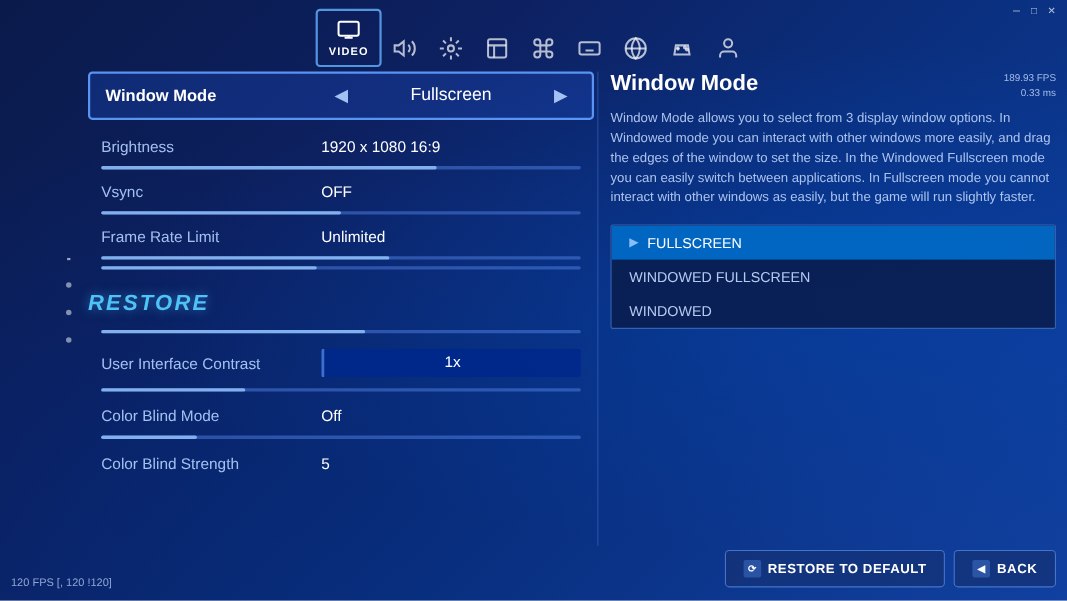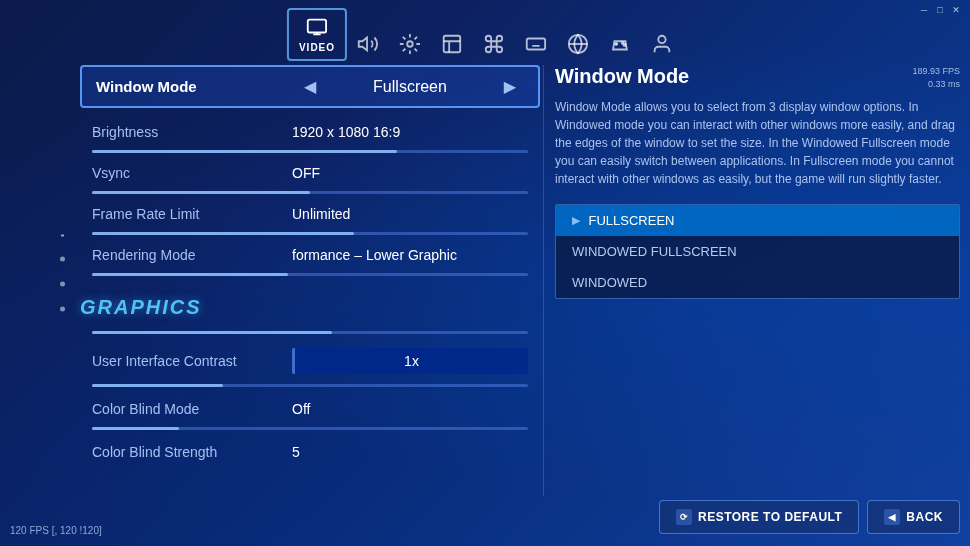--- a/index.html
+++ b/index.html
@@ -450,34 +450,28 @@
     <div class="setting-value-area">
       <span class="setting-value">Unlimited</span>
     </div>
   </div>
   <div style="padding: 0 12px 4px 12px;">
     <div class="slider-track">
       <div class="slider-fill" style="width:60%;"></div>
     </div>
   </div>
 
-  <div class="setting-row">
-    <div class="setting-label">Rendering Mode</div>
-    <div class="setting-value-area">
-      <span class="setting-value">formance – Lower Graphic</span>
-    </div>
-  </div>
   <div style="padding: 0 12px 4px 12px;">
     <div class="slider-track">
       <div class="slider-fill" style="width:45%;"></div>
     </div>
   </div>
 
   <div class="graphics-section">
-    <div class="section-title">GRAPHICS</div>
+    <div class="section-title">RESTORE</div>
 
     <div style="margin-bottom: 2px;">
       <div style="padding: 0 12px 4px 12px;">
         <div class="slider-track">
           <div class="slider-fill" style="width:55%;"></div>
         </div>
       </div>
     </div>
 
     <div style="margin-bottom: 2px;">

